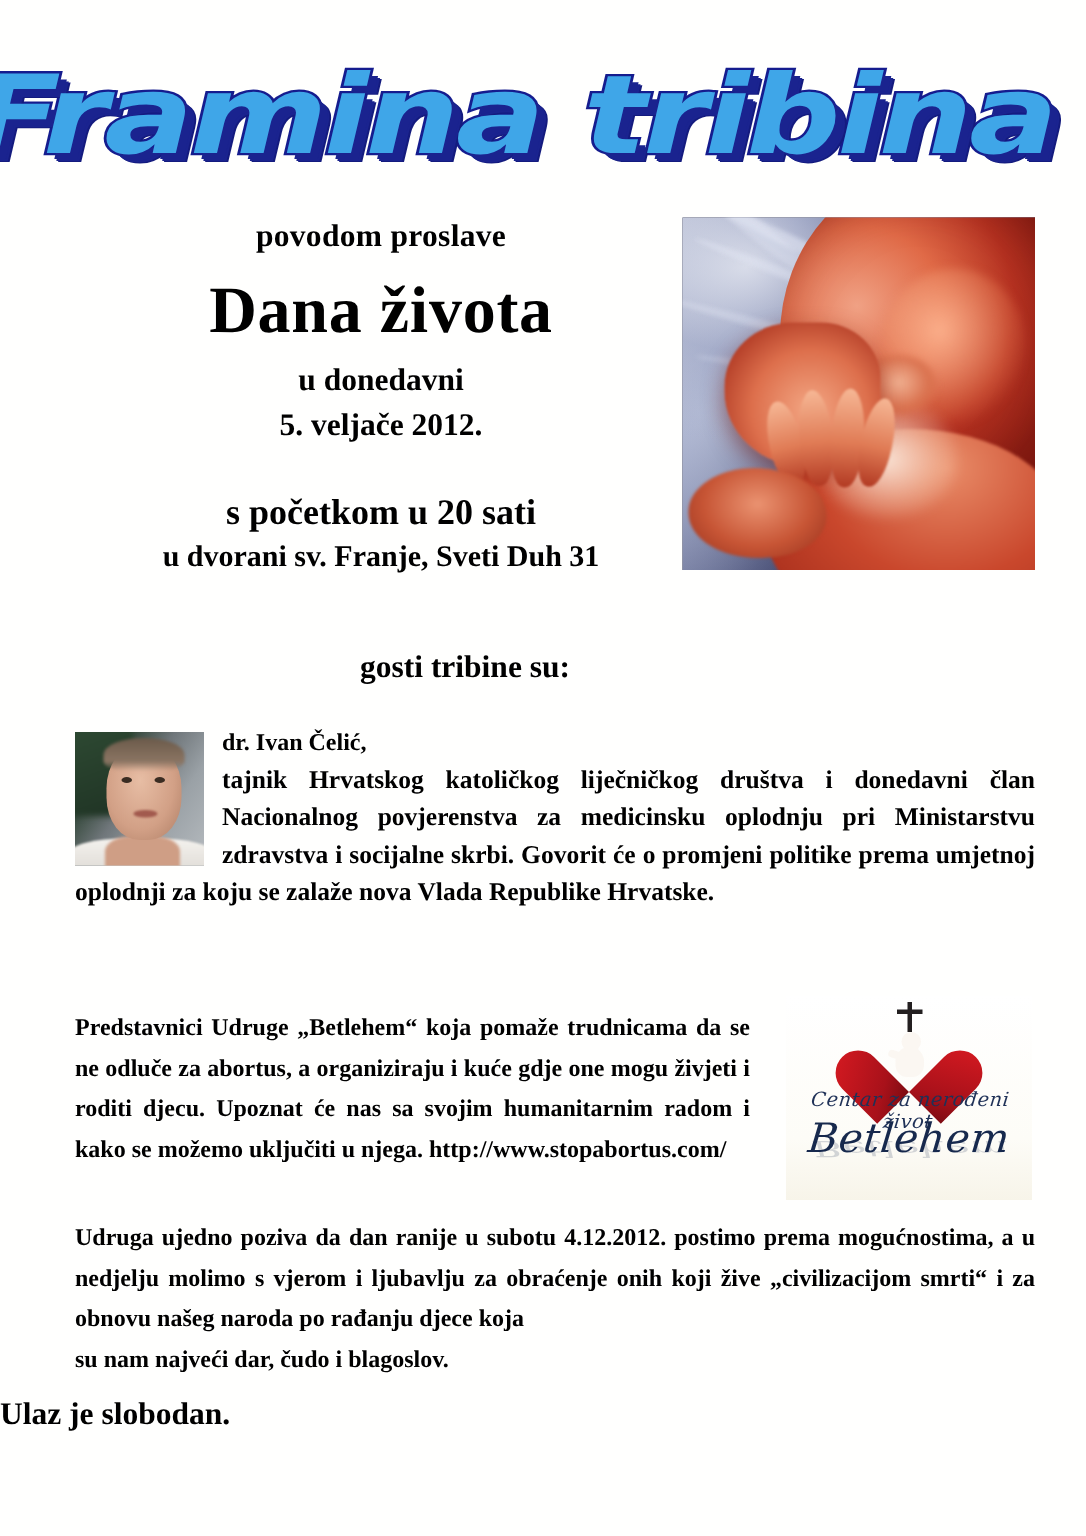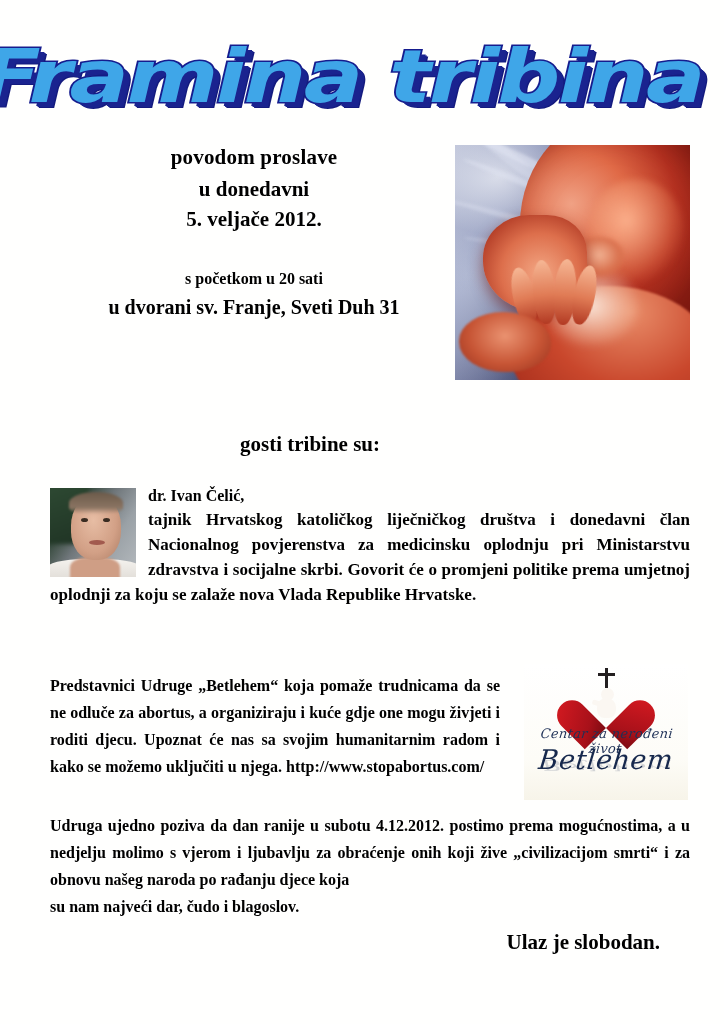--- a/index.html
+++ b/index.html
@@ -192,21 +192,21 @@
     line-height: 30px;
     margin-top: 2px;
   }
   .line-date {
     font-size: 21px;
     font-weight: bold;
     line-height: 30px;
     text-align: center;
   }
   .line-time {
-    font-size: 16px;
+    font-size: 24px;
     font-weight: bold;
     line-height: 29px;
     margin-top: 30px;
   }
   .line-venue {
     font-size: 20px;
     font-weight: bold;
     line-height: 29px;
     white-space: nowrap;
   }
@@ -446,24 +446,23 @@
     line-height: 27px;
     text-align: justify;
   }
   .closing-text .lastline { text-align: left; }
 
   .free-entry {
     position: absolute;
     left: 0;
     top: 930px;
     width: 624px;
-    text-align: right;
+    text-align: left;
     font-size: 21px;
     font-weight: bold;
-    margin-left: 36px;
   }
 
   .clearfix::after { content: ""; display: block; clear: both; }
 </style>
 </head>
 <body>
 
 <div class="page">
 
   <div class="wordart-wrap">
@@ -486,20 +485,21 @@
       <div class="finger f1"></div>
       <div class="finger f2"></div>
       <div class="finger f3"></div>
       <div class="finger f4"></div>
     </div>
     <div class="hand2"></div>
   </div>
 
   <div class="headline-block">
     <div class="line-occasion">povodom proslave</div>
+    <div class="line-bigtitle">Dana života</div>
     <div class="line-when">u donedavni</div>
     <div class="line-date">5. veljače 2012.</div>
     <div class="line-time">s početkom u 20 sati</div>
     <div class="line-venue">u dvorani sv. Franje, Sveti Duh 31</div>
   </div>
 
   <div class="guests-header">gosti tribine su:</div>
 
   <div class="guest-block clearfix">
     <div class="portrait">

